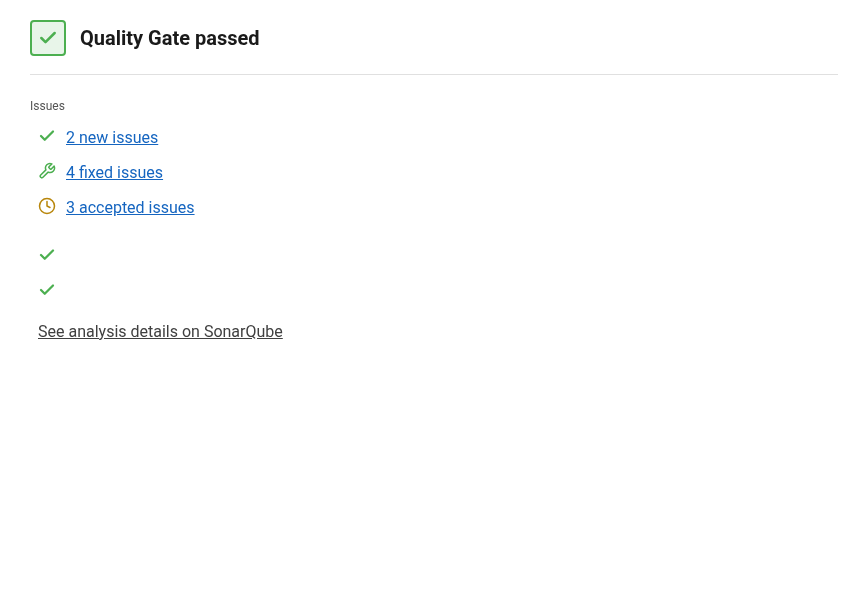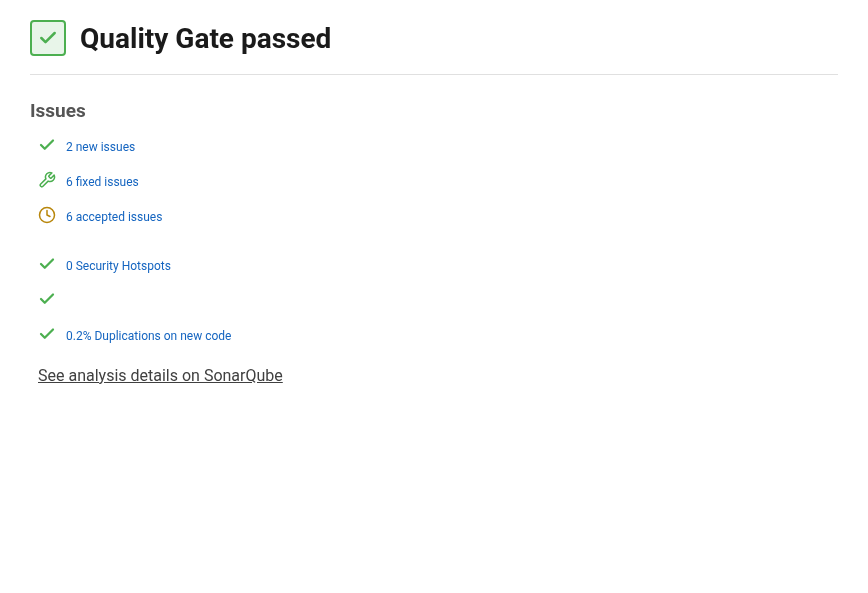--- a/index.html
+++ b/index.html
@@ -37,34 +37,34 @@
       justify-content: center;
       flex-shrink: 0;
     }
 
     .check-badge svg {
       width: 20px;
       height: 20px;
     }
 
     .page-title {
-      font-size: 28px;
+      font-size: 20px;
       font-weight: 700;
       color: #1a1a1a;
     }
 
     .section {
       margin-bottom: 28px;
     }
 
     .section-label {
-      font-size: 19px;
+      font-size: 12px;
       color: #555;
       margin-bottom: 14px;
-      font-weight: 700;
+      font-weight: 400;
     }
 
     .item-list {
       list-style: none;
       display: flex;
       flex-direction: column;
       gap: 14px;
       padding-left: 8px;
     }
 
@@ -88,21 +88,22 @@
     }
 
     .icon-accepted {
       font-size: 18px;
       line-height: 1;
       color: #b8860b;
     }
 
     .item-link {
       color: #1565c0;
-      font-size: 12px;
+      text-decoration: underline;
+      font-size: 16px;
       cursor: pointer;
     }
 
     .see-analysis {
       margin-top: 20px;
       padding-left: 8px;
     }
 
     .see-analysis a {
       color: #404040;
@@ -135,63 +136,54 @@
       </span>
       <a class="item-link">2 new issues</a>
     </li>
 
     <li class="item">
       <span class="icon-wrench">
         <svg width="18" height="18" viewBox="0 0 24 24" fill="none" stroke="#4caf50" stroke-width="2" stroke-linecap="round" stroke-linejoin="round">
           <path d="M14.7 6.3a1 1 0 000 1.4l1.6 1.6a1 1 0 001.4 0l3.77-3.77a6 6 0 01-7.94 7.94l-6.91 6.91a2.12 2.12 0 01-3-3l6.91-6.91a6 6 0 017.94-7.94l-3.76 3.76z"></path>
         </svg>
       </span>
-      <a class="item-link">6 fixed issues</a>
+      <a class="item-link">4 fixed issues</a>
     </li>
 
     <li class="item">
       <span class="icon-accepted">
         <svg width="18" height="18" viewBox="0 0 24 24" fill="none" stroke="#b8860b" stroke-width="2" stroke-linecap="round" stroke-linejoin="round">
           <circle cx="12" cy="12" r="10"></circle>
           <polyline points="12 6 12 12 16 14"></polyline>
         </svg>
       </span>
-      <a class="item-link">6 accepted issues</a>
+      <a class="item-link">3 accepted issues</a>
     </li>
 
   </ul>
 </div>
 
 <div class="section">
   <ul class="item-list">
 
-    <li class="item">
-      <span class="icon-check">
-        <svg width="18" height="18" viewBox="0 0 24 24" fill="none" stroke="#4caf50" stroke-width="3" stroke-linecap="round" stroke-linejoin="round">
-          <polyline points="20 6 9 17 4 12"></polyline>
-        </svg>
-      </span>
-      <a class="item-link">0 Security Hotspots</a>
-    </li>
 
     <li class="item">
       <span class="icon-check">
         <svg width="18" height="18" viewBox="0 0 24 24" fill="none" stroke="#4caf50" stroke-width="3" stroke-linecap="round" stroke-linejoin="round">
           <polyline points="20 6 9 17 4 12"></polyline>
         </svg>
       </span>
     </li>
 
     <li class="item">
       <span class="icon-check">
         <svg width="18" height="18" viewBox="0 0 24 24" fill="none" stroke="#4caf50" stroke-width="3" stroke-linecap="round" stroke-linejoin="round">
           <polyline points="20 6 9 17 4 12"></polyline>
         </svg>
       </span>
-      <a class="item-link">0.2% Duplications on new code</a>
     </li>
 
   </ul>
 
   <div class="see-analysis">
     <a class="item-link">See analysis details on SonarQube</a>
   </div>
 </div>
 
 </body></html>

